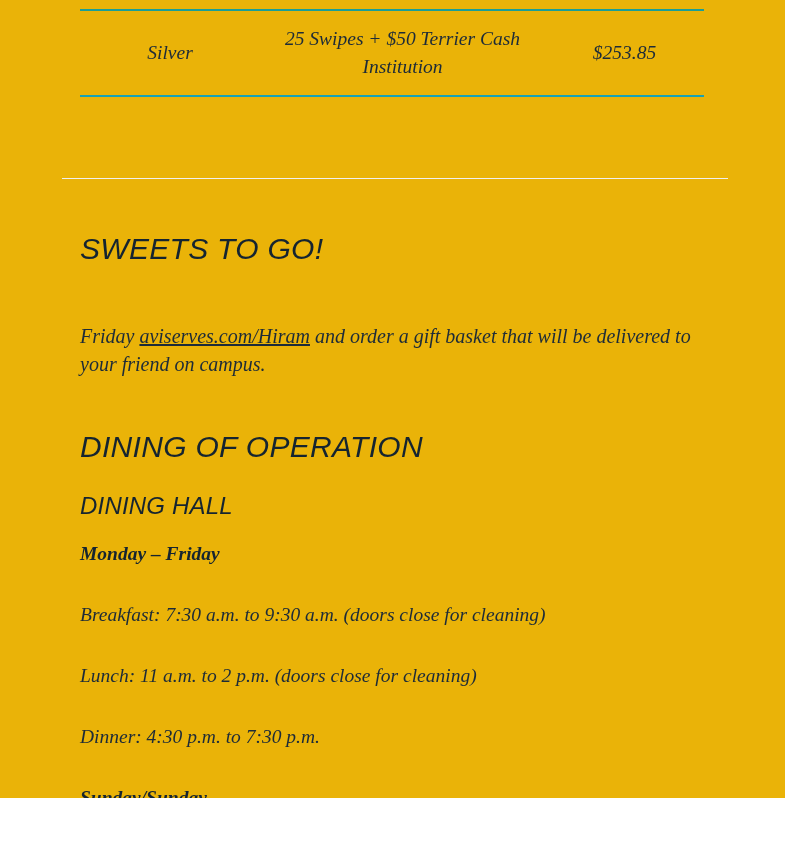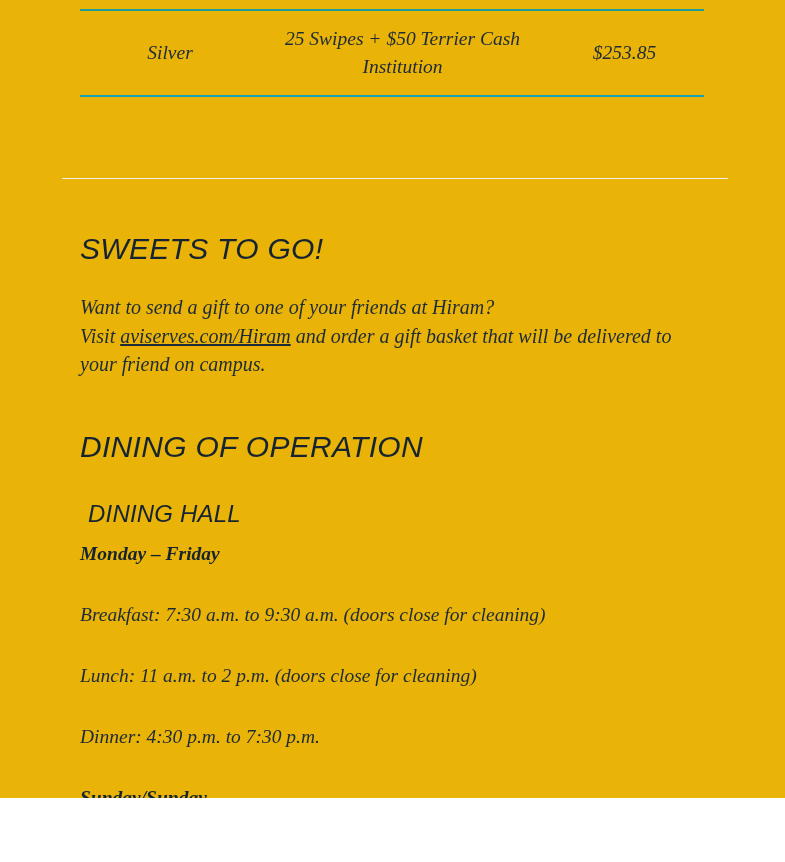--- a/index.html
+++ b/index.html
@@ -72,21 +72,21 @@
     font-weight: 400;
     letter-spacing: 0.3px;
     color: #152430;
   }
   h2.sweets   { top: 232px; font-size: 30px; }
   h2.hours    { top: 430px; font-size: 30px; }
 
   h3.sub-title {
     position: absolute;
     left: 80px;
-    margin: 8px;
+    margin: 0;
     font-family: "Liberation Sans", sans-serif;
     font-weight: 400;
     font-size: 24px;
     letter-spacing: 0.2px;
     color: #152430;
   }
   h3.dining { top: 492px; }
 
   p.para {
     position: absolute;
@@ -155,22 +155,22 @@
           <td class="cell-price">$253.85</td>
         </tr>
       </tbody>
     </table>
     <div class="table-scroll-edge"></div>
   </div>
 
   <h2 class="section-title sweets">SWEETS TO GO!</h2>
 
   <p class="para sweets-body">
-    <span>Want to send a gift to one of your friends at Hiram?</span><br>
-    <span>Visit </span><a class="inline-link" href="#">aviserves.com/Hiram</a><span> and order a gift basket that will be delivered to your friend on campus.</span>
+    <br>
+    <span>Friday </span><a class="inline-link" href="#">aviserves.com/Hiram</a><span> and order a gift basket that will be delivered to your friend on campus.</span>
   </p>
 
   <h2 class="section-title hours">DINING OF OPERATION</h2>
 
   <h3 class="sub-title dining">DINING HALL</h3>
 
   <p class="daygroup day-weekday">Monday – Friday</p>
 
   <p class="meal meal-breakfast">Breakfast:  7:30 a.m. to 9:30 a.m. (doors close for cleaning)</p>
 

